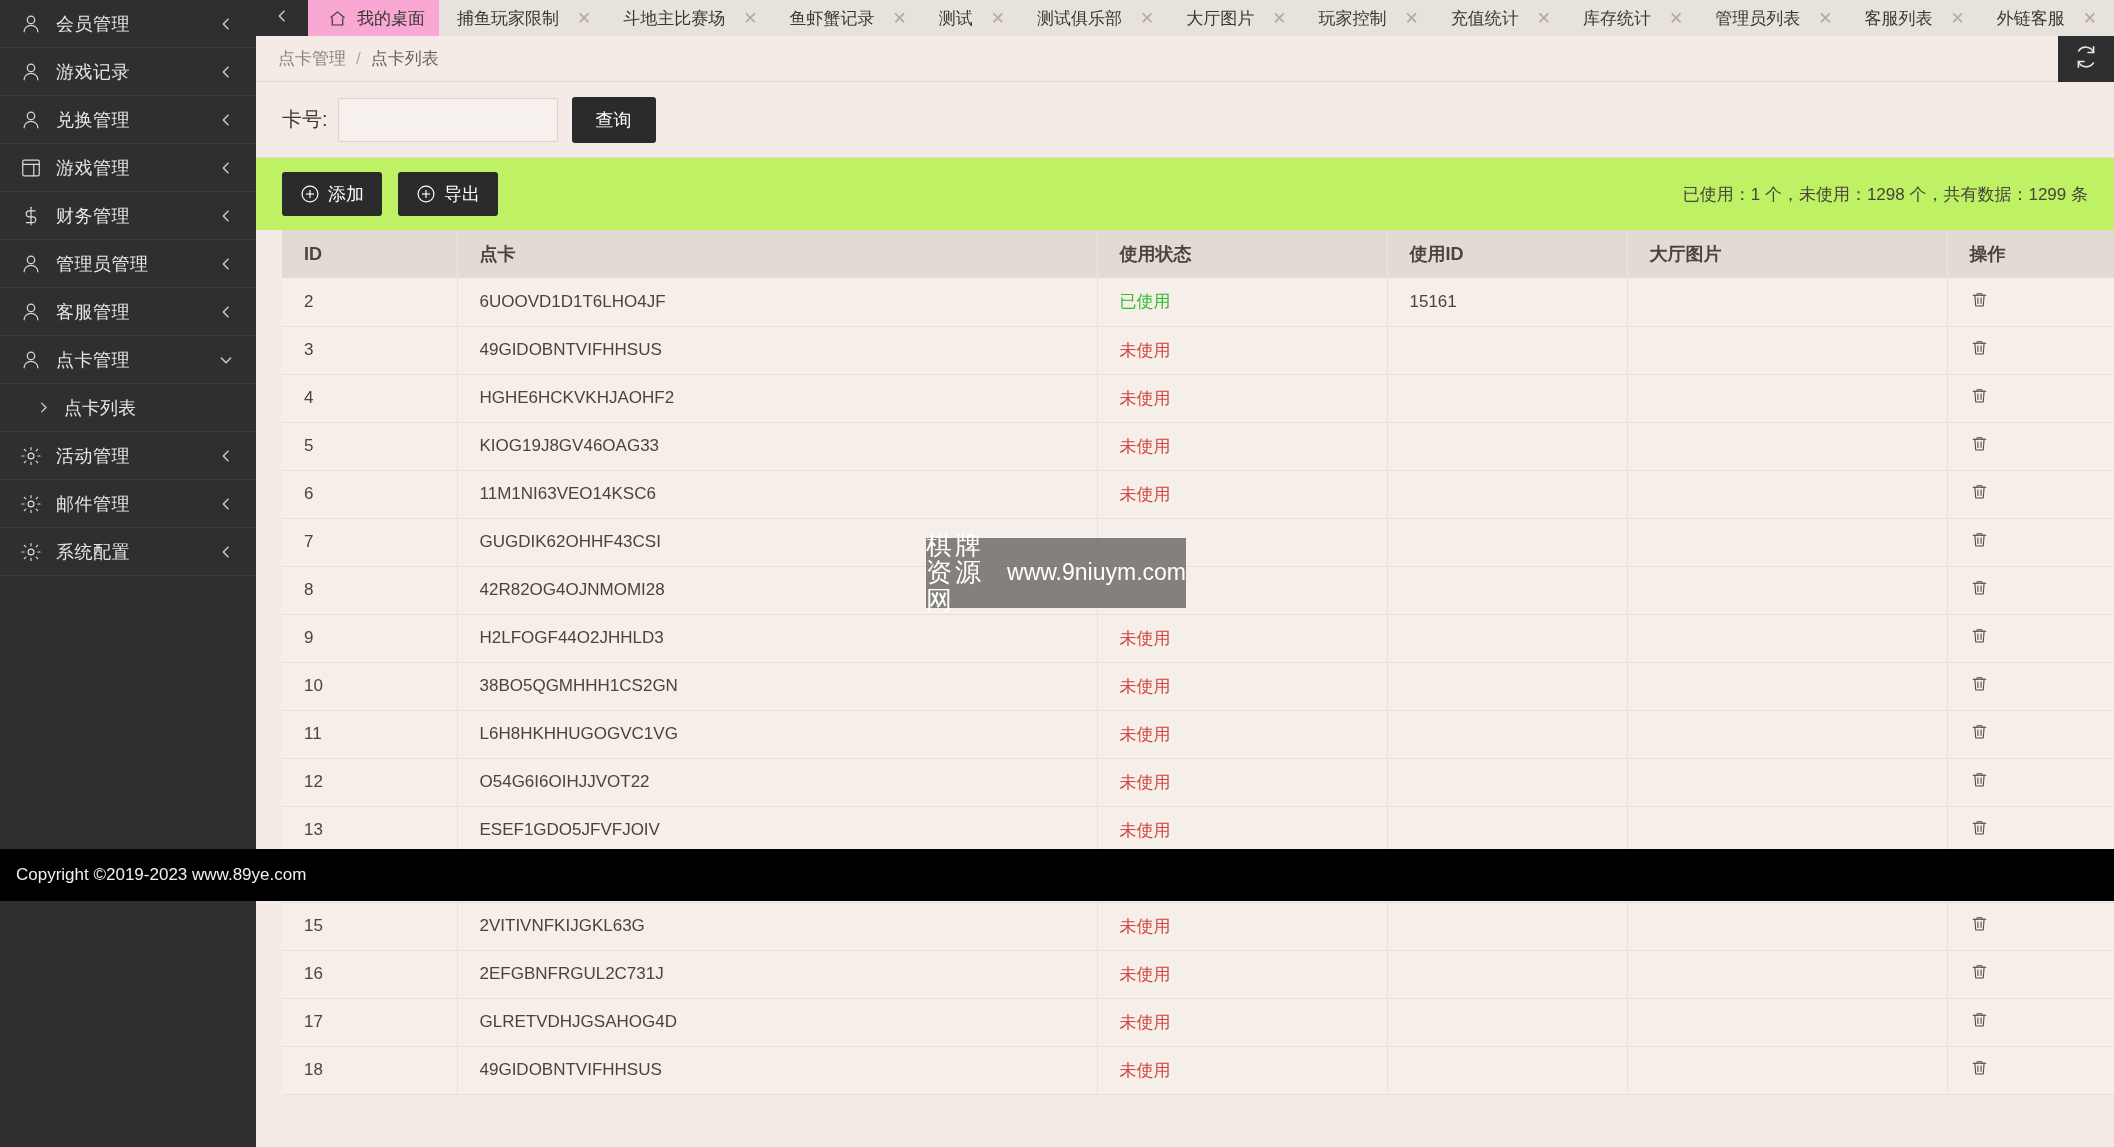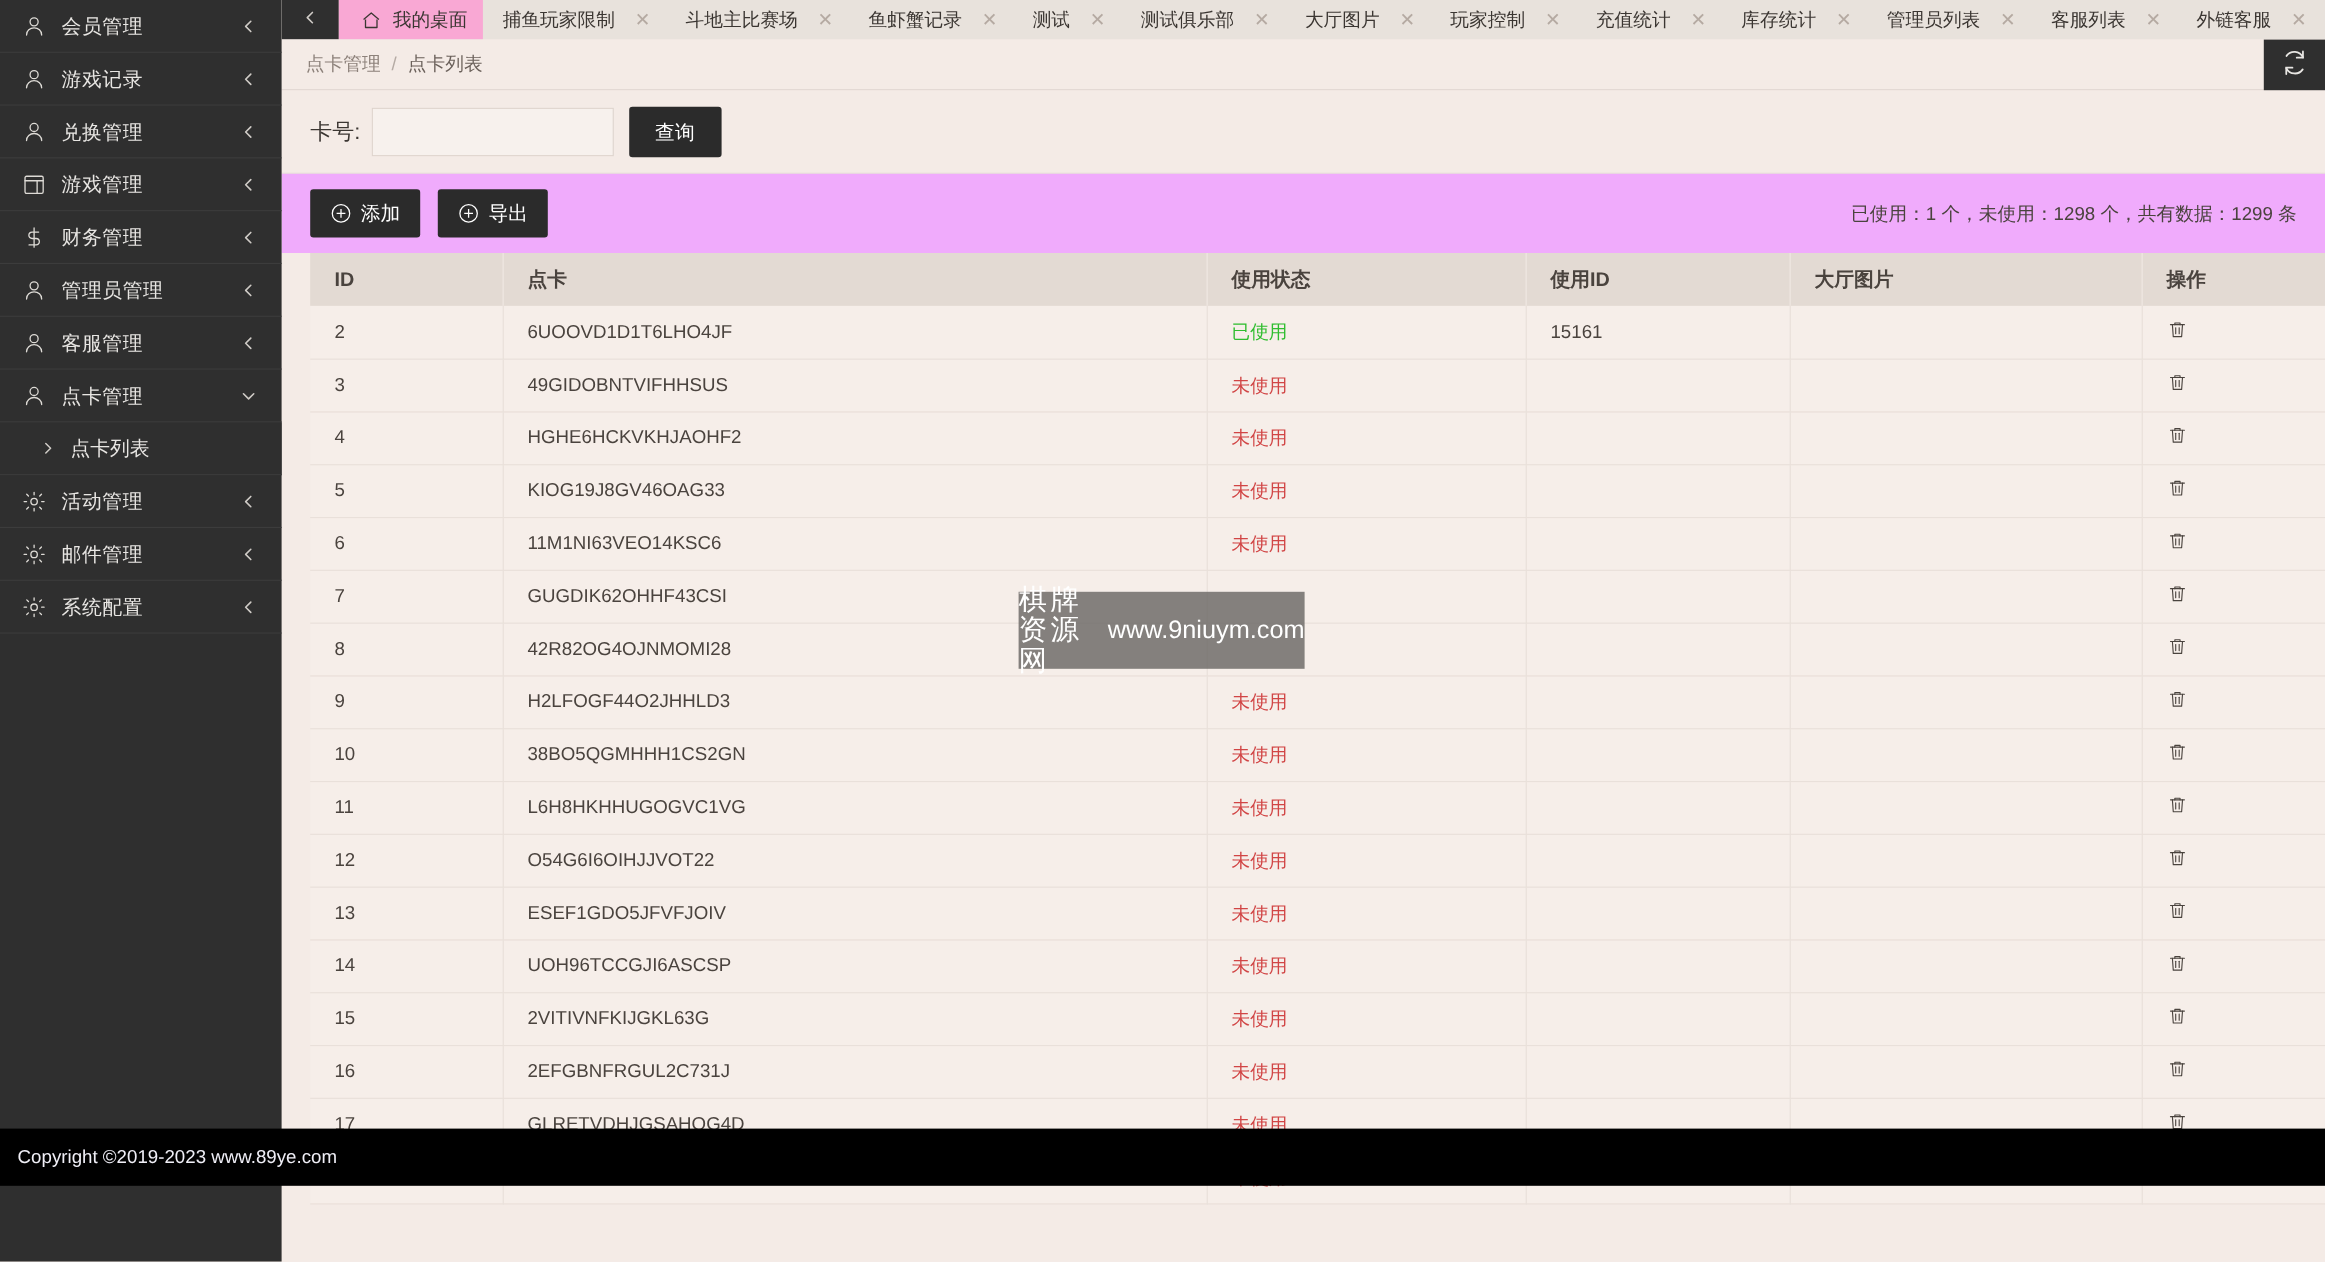--- a/index.html
+++ b/index.html
@@ -2,21 +2,21 @@
 <html><head>
 <meta charset="utf-8">
 <style>
   * { box-sizing: border-box; margin: 0; padding: 0; }
   html, body {
     width: 2114px; height: 1147px;
     overflow: hidden;
     font-family: "Liberation Sans", "DejaVu Sans", sans-serif;
     background: #f2eae4;
   }
-  #app { display: flex; width: 2114px; height: 1078px; position: relative; }
+  #app { display: flex; width: 2114px; height: 901px; position: relative; }
 
   
   .sidebar {
     width: 256px; flex: 0 0 256px;
     background: #2f2f2f;
     height: 1147px;
     position: relative;
     z-index: 5;
   }
   .nav-item {
@@ -125,21 +125,21 @@
     cursor: pointer;
     display: inline-flex; align-items: center; justify-content: center;
   }
   .query-btn { height: 46px; padding: 0 24px; margin-left: 14px; }
 
   
   .actionrow {
     height: 72px; flex: 0 0 72px;
     display: flex; align-items: center;
     padding: 0 26px 0 26px;
-    background: #f0abfc;
+    background: #bef264;
     position: relative;
   }
   .act-btn { height: 44px; padding: 0 18px; margin-right: 16px; gap: 8px; }
   .act-btn .plus { display:flex; align-items:center; }
   .stats {
     margin-left: auto;
     font-size: 17px; color: #4a433e;
     white-space: nowrap;
     overflow: hidden;
     padding-left: 20px;

